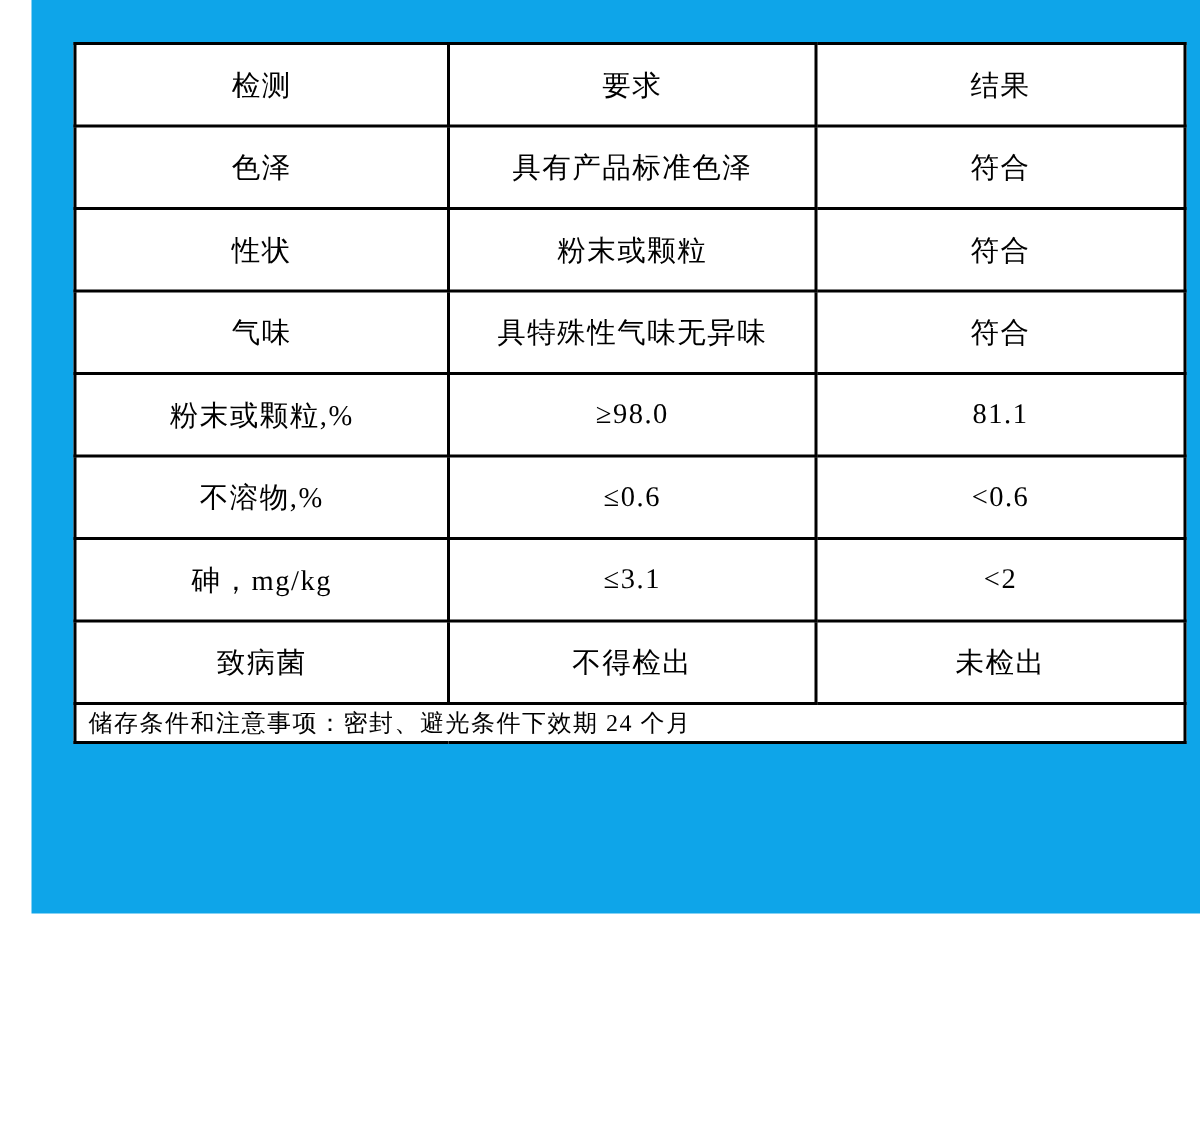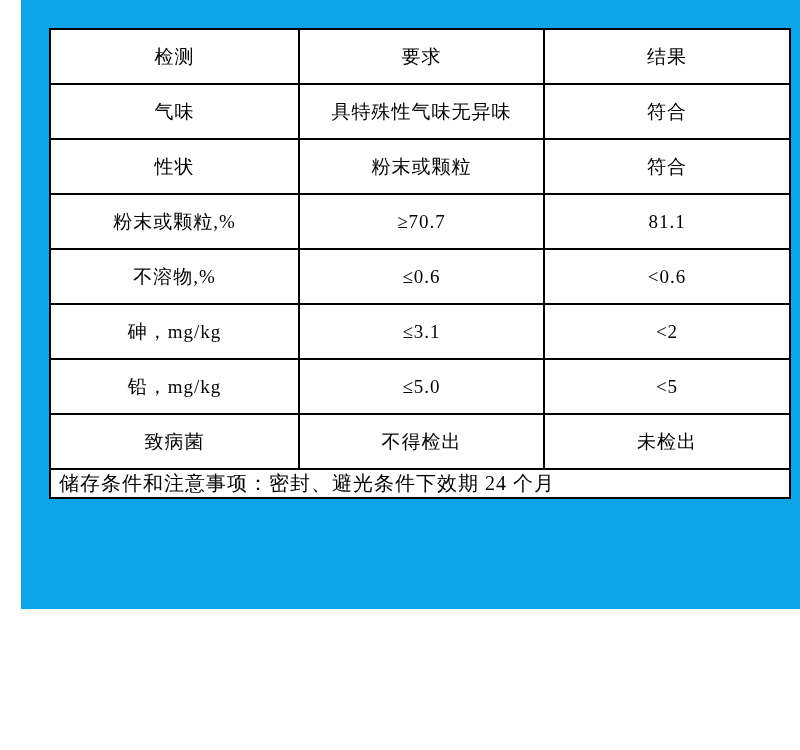--- a/index.html
+++ b/index.html
@@ -37,21 +37,21 @@
     text-align: center;
     vertical-align: middle;
     font-size: 19px;
     font-weight: normal;
     height: 53px;
     padding: 0;
     letter-spacing: 1px;
   }
   table.report-table tfoot td.footer-cell {
     height: 24px;
-    font-size: 20px;
+    font-size: 16px;
     text-align: left;
     padding-left: 8px;
     letter-spacing: 1px;
   }
 </style>
 </head>
 <body>
 
 <div class="page">
   <table class="report-table">
@@ -62,48 +62,48 @@
     </colgroup>
     <thead>
       <tr>
         <th>检测</th>
         <th>要求</th>
         <th>结果</th>
       </tr>
     </thead>
     <tbody>
       <tr>
-        <td>气味</td>
-        <td>具特殊性气味无异味</td>
+        <td>色泽</td>
+        <td>具有产品标准色泽</td>
         <td>符合</td>
       </tr>
       <tr>
         <td>性状</td>
         <td>粉末或颗粒</td>
         <td>符合</td>
       </tr>
       <tr>
+        <td>气味</td>
+        <td>具特殊性气味无异味</td>
+        <td>符合</td>
+      </tr>
+      <tr>
         <td>粉末或颗粒,%</td>
-        <td>≥70.7</td>
+        <td>≥98.0</td>
         <td>81.1</td>
       </tr>
       <tr>
         <td>不溶物,%</td>
         <td>≤0.6</td>
         <td>&lt;0.6</td>
       </tr>
       <tr>
         <td>砷，mg/kg</td>
         <td>≤3.1</td>
         <td>&lt;2</td>
-      </tr>
-      <tr>
-        <td>铅，mg/kg</td>
-        <td>≤5.0</td>
-        <td>&lt;5</td>
       </tr>
       <tr>
         <td>致病菌</td>
         <td>不得检出</td>
         <td>未检出</td>
       </tr>
     </tbody>
     <tfoot>
       <tr>
         <td class="footer-cell" colspan="3">储存条件和注意事项：密封、避光条件下效期 24 个月</td>

